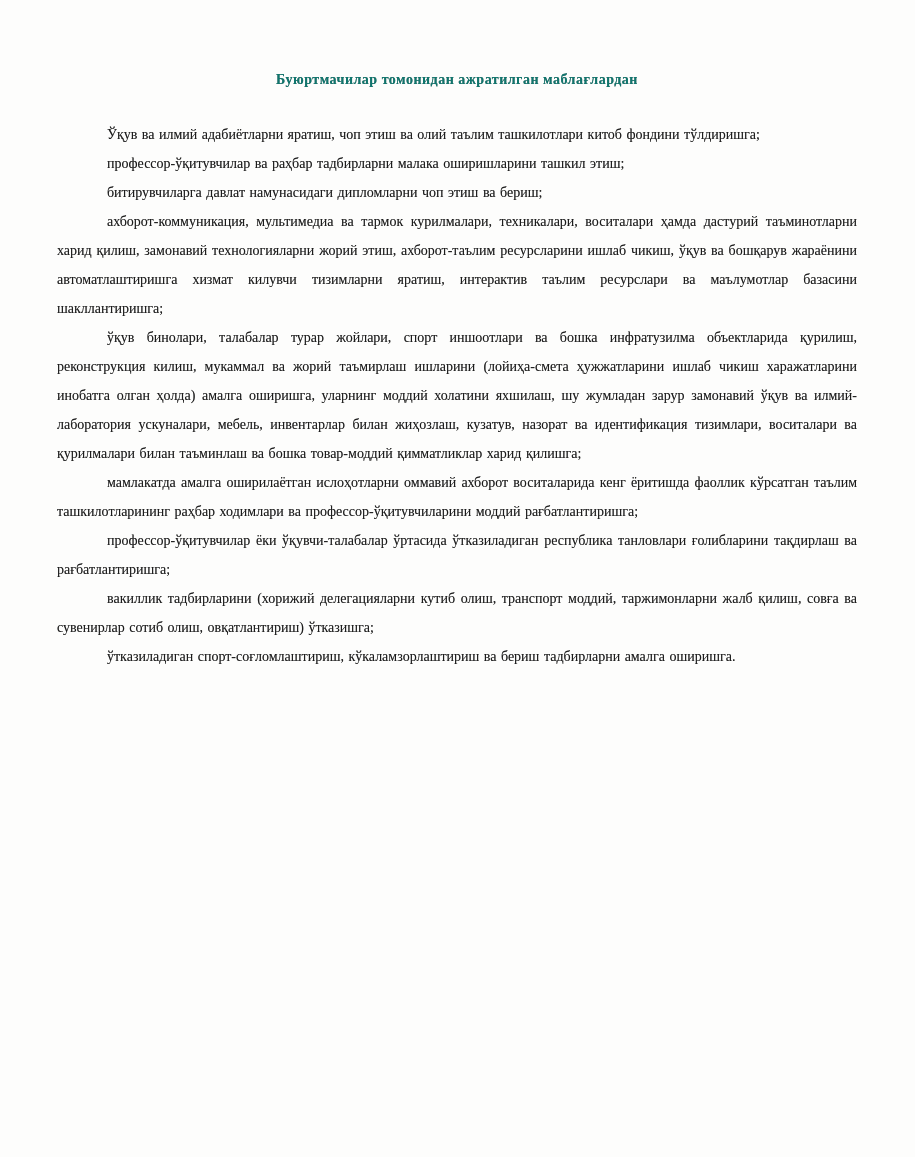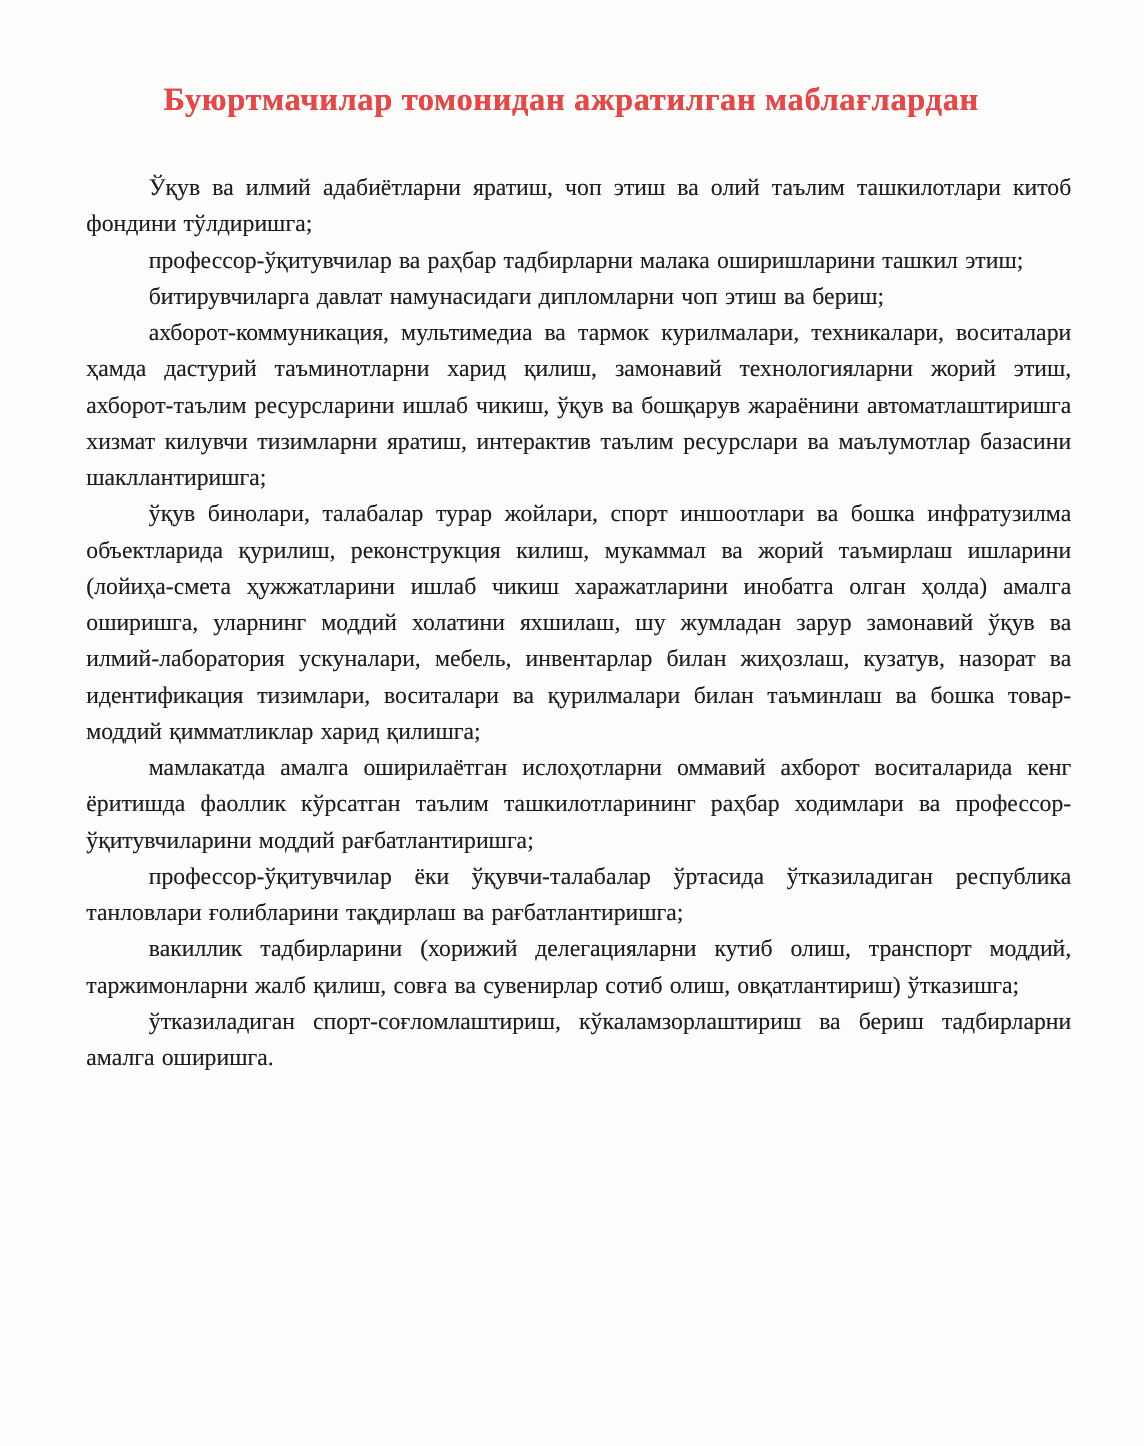--- a/index.html
+++ b/index.html
@@ -16,36 +16,35 @@
   }
   .content {
     position: absolute;
     left: 57px;
     top: 64px;
     width: 800px;
   }
   .doc-title {
     text-align: center;
     font-weight: bold;
-    font-size: 26px;
+    font-size: 14px;
     line-height: 32px;
-    color: #ef4444;
+    color: #0f766e;
     letter-spacing: 0.5px;
-    margin-bottom: 40px;
+    margin-bottom: 24px;
     text-shadow: 0 0 0.5px rgba(20,20,20,0.55);
   }
   .body-text p {
     text-align: justify;
     text-indent: 50px;
-    font-size: 19px;
+    font-size: 14px;
     line-height: 29px;
     color: #1d1d1d;
     text-shadow: 0 0 0.4px rgba(30,30,30,0.45);
     word-spacing: 1px;
-    margin-left: 12px;
   }
 </style>
 </head>
 <body>
 
 <div class="page">
   <div class="content">
 
     <div class="doc-title">
       <div>Буюртмачилар томонидан ажратилган маблағлардан</div>

